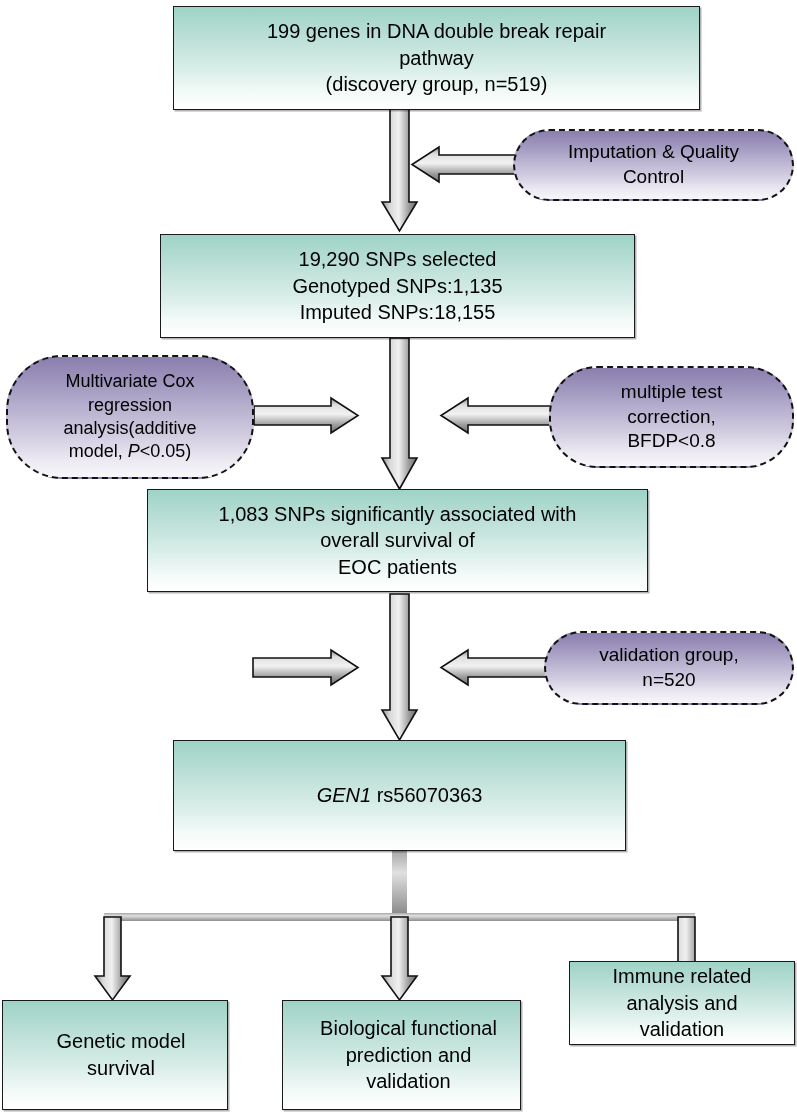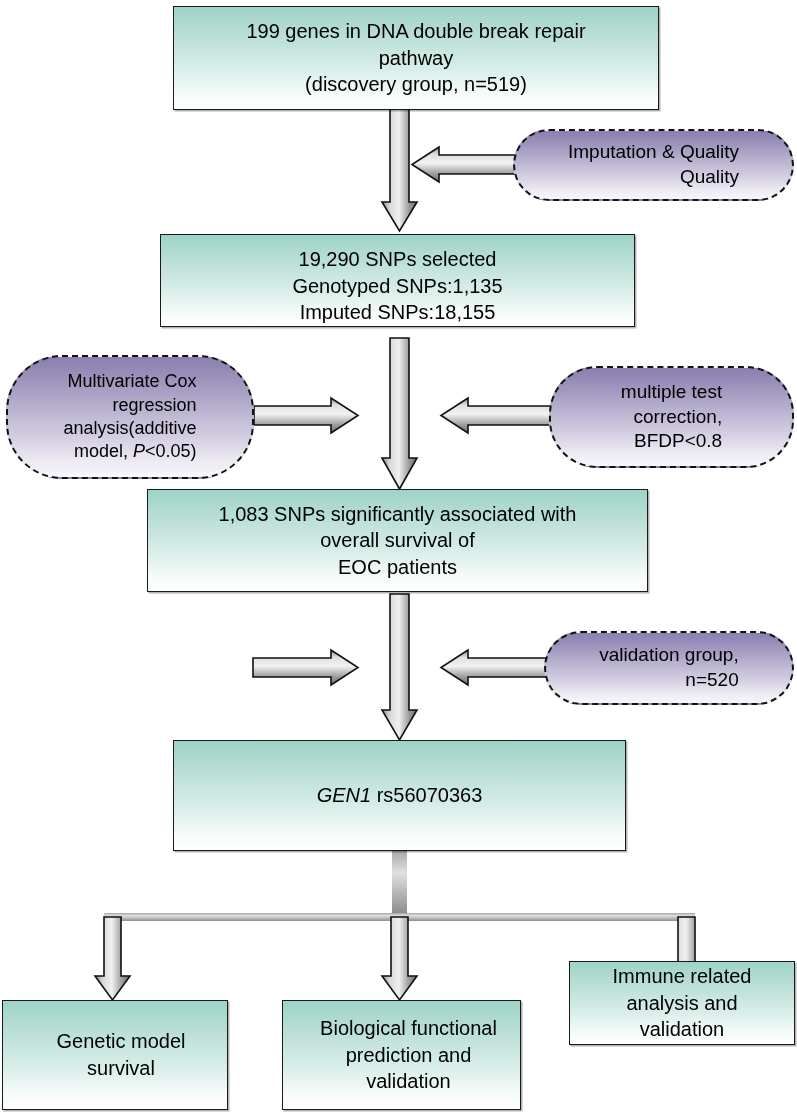--- a/index.html
+++ b/index.html
@@ -38,21 +38,21 @@
   
   .roundbox {
     position: absolute;
     box-sizing: border-box;
     border: 2px dashed #111111;
     border-radius: 44px;
     background: linear-gradient(to bottom, #8a7fae 0%, #9a90ba 16%, #b5aecd 40%, #d3cde1 66%, #ece9f2 86%, #f8f7fb 100%);
     display: flex;
     align-items: center;
     justify-content: center;
-    text-align: right;
+    text-align: center;
     color: #000000;
     font-size: 19px;
     line-height: 1.3;
   }
   .roundbox .txt { padding: 0 14px; }
 
   .ital { font-style: italic; }
   .connector {
     position: absolute;
   }
@@ -129,29 +129,29 @@
       <path d="M 104 917 L 121 917 L 121 976 L 130 976 L 112.5 1000 L 95 976 L 104 976 Z" fill="url(#vGrad)" stroke="#111" stroke-width="1.6" stroke-linejoin="miter"></path>
     </g>
     <g>
       <path d="M 391 917 L 408 917 L 408 976 L 417 976 L 399.5 1000 L 382 976 L 391 976 Z" fill="url(#vGrad)" stroke="#111" stroke-width="1.6" stroke-linejoin="miter"></path>
     </g>
     <g>
       <path d="M 678 917 L 695 917 L 695 976 L 704 976 L 686.5 1000 L 669 976 L 678 976 Z" fill="url(#vGrad)" stroke="#111" stroke-width="1.6" stroke-linejoin="miter"></path>
     </g>
   </svg>
 
-  <div class="procbox" style="left:173px; top:6px; width:486px; height:104px;">
+  <div class="procbox" style="left:173px; top:6px; width:527px; height:104px;">
     <div class="txt">
       <div>199 genes in DNA double break repair</div>
       <div>pathway</div>
       <div>(discovery group, n=519)</div>
     </div>
   </div>
 
-  <div class="procbox" style="left:160px; top:234px; width:475px; height:93px;align-items:flex-end;">
+  <div class="procbox" style="left:160px; top:234px; width:475px; height:104px;">
     <div class="txt">
       <div>19,290 SNPs selected</div>
       <div>Genotyped SNPs:1,135</div>
       <div>Imputed SNPs:18,155</div>
     </div>
   </div>
 
   <div class="procbox" style="left:147px; top:489px; width:501px; height:103px;">
     <div class="txt">
       <div>1,083 SNPs significantly associated with</div>
@@ -187,21 +187,21 @@
     <div class="txt">
       <div>Immune related</div>
       <div>analysis and</div>
       <div>validation</div>
     </div>
   </div>
 
   <div class="roundbox" style="left:513px; top:129px; width:281px; height:72px; border-radius:36px;">
     <div class="txt">
       <div>Imputation &amp; Quality</div>
-      <div>Quality</div>
+      <div>Control</div>
     </div>
   </div>
 
   <div class="roundbox" style="left:6px; top:355px; width:248px; height:124px; border-radius:56px; font-size:18px;">
     <div class="txt">
       <div>Multivariate Cox</div>
       <div>regression</div>
       <div>analysis(additive</div>
       <div><span>model, </span><span class="ital">P</span><span>&lt;0.05)</span></div>
     </div>

